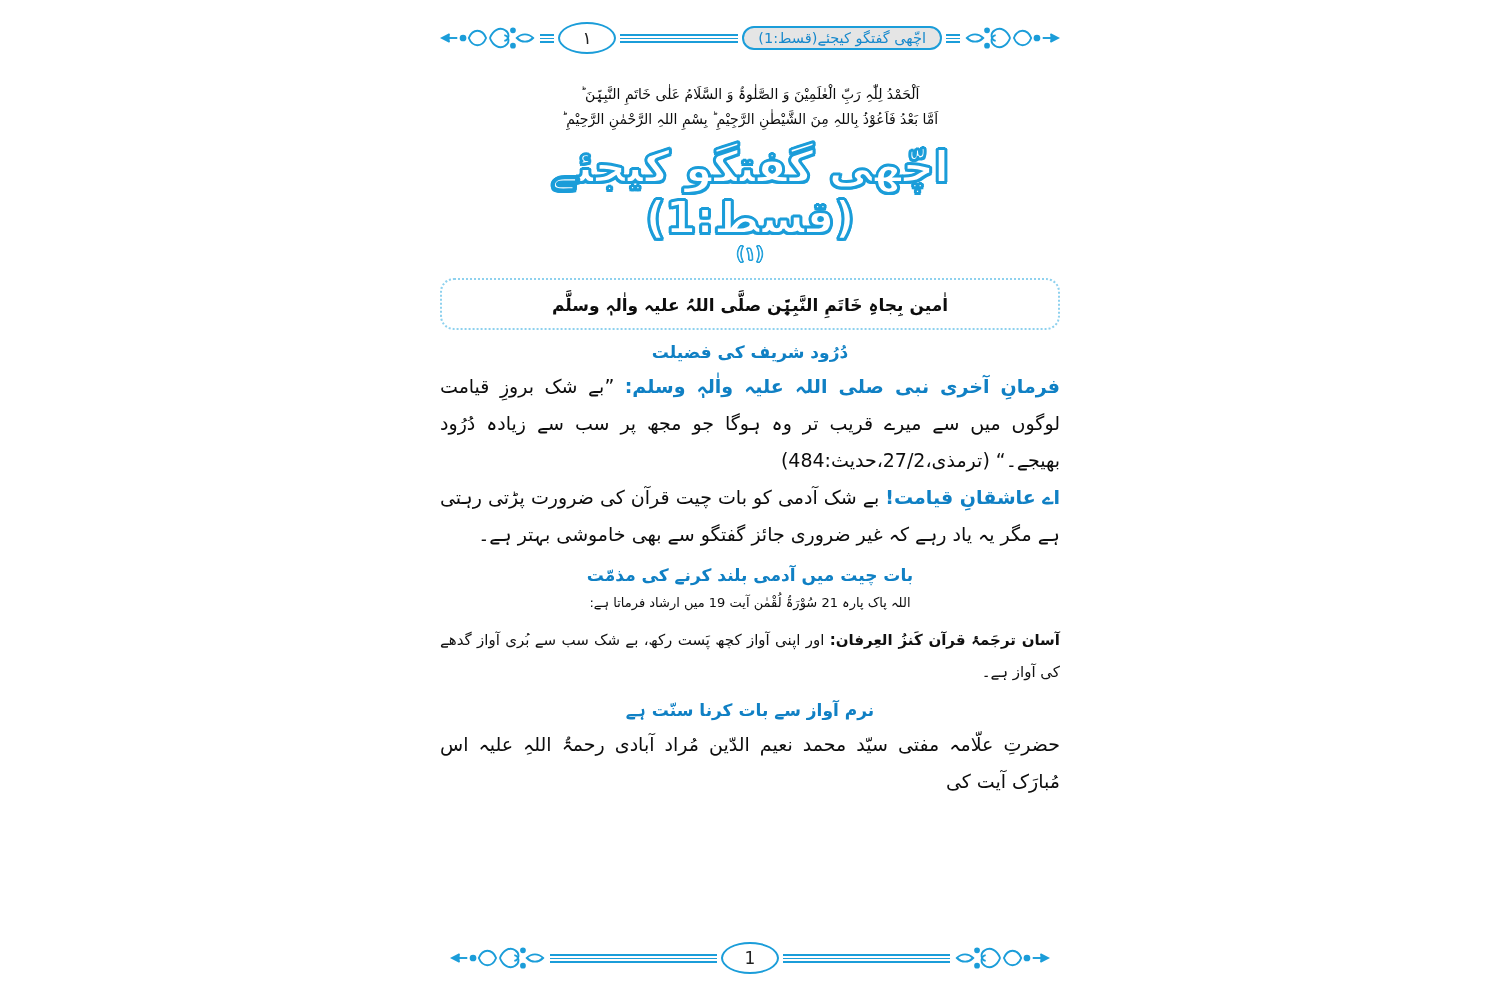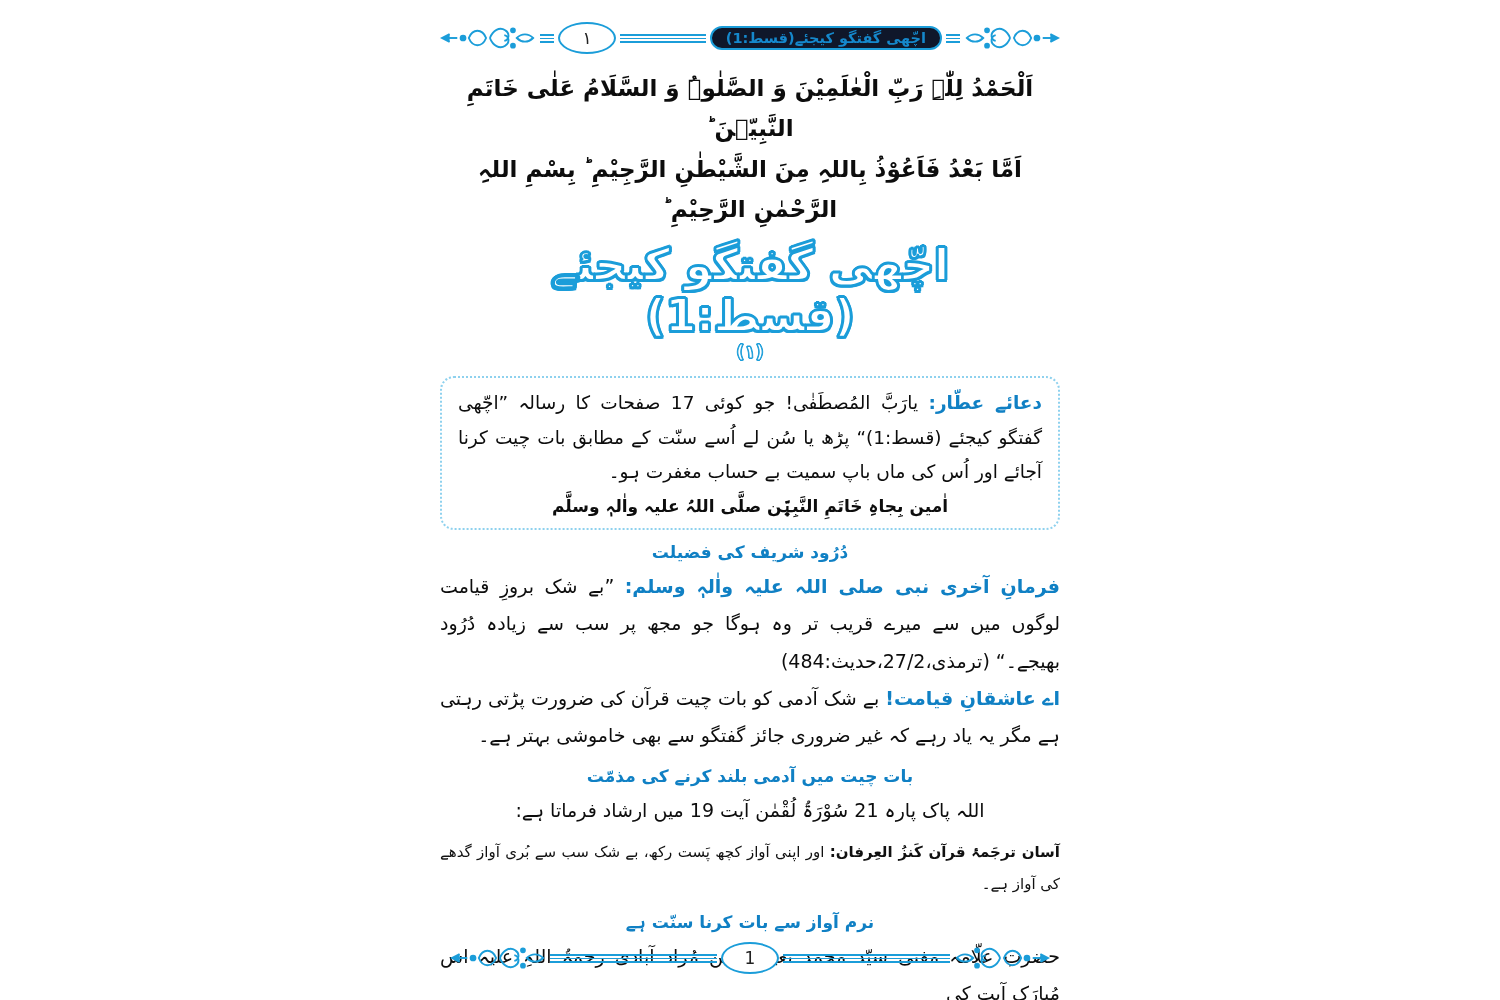--- a/index.html
+++ b/index.html
@@ -18,28 +18,28 @@
     background:linear-gradient(to bottom, transparent 0 42%, #1b9dd9 42% 58%, transparent 58% 100%);
   }
   .rule-lines.sm { flex:0 0 14px; }
   .badge-oval {
     flex:0 0 auto; min-width:58px; height:32px; border:2px solid #1b9dd9;
     border-radius:50%; display:flex; align-items:center; justify-content:center;
     font-size:17px; color:#222; background:#fff; padding:0 10px;
   }
   .capsule {
     flex:0 0 auto; border:2px solid #1b9dd9; border-radius:16px;
-    padding:2px 14px; color:#1588cc; font-size:14.5px; font-weight:bold;
-    background:#0f172a; direction:rtl; white-space:nowrap;
+    padding:2px 14px; color:#1588cc; font-size:14.5px; font-weight:normal;
+    background:#e5e5e5; direction:rtl; white-space:nowrap;
   }
   .footer-rule { position:absolute; left:450px; right:450px; bottom:22px; }
 
   
-  .arabic-open { text-align:center; direction:rtl; font-weight:bold;
-    font-size:23px; line-height:1.75; margin-top:10px; color:#0d0d0d; }
+  .arabic-open { text-align:center; direction:rtl; font-weight:normal;
+    font-size:14px; line-height:1.75; margin-top:24px; color:#0d0d0d; }
 
   
   .main-title-wrap { text-align:center; margin:10px 0 8px; direction:rtl; }
   .main-title {
     display:inline-block; font-size:44px; font-weight:bold; color:#ffffff;
     -webkit-text-stroke:2px #1b9dd9;
     text-shadow:-2px 0 #1b9dd9, 2px 0 #1b9dd9, 0 -2px #1b9dd9, 0 2px #1b9dd9,
                 -1.5px -1.5px #1b9dd9, 1.5px 1.5px #1b9dd9, -1.5px 1.5px #1b9dd9, 1.5px -1.5px #1b9dd9;
     letter-spacing:1px;
   }
@@ -54,21 +54,21 @@
   }
   .dua-label { color:#1080c4; font-weight:bold; }
   .dua-ameen { text-align:center; font-size:17px; margin-top:2px; font-weight:bold; }
 
   
   .sec-heading { text-align:center; color:#1080c4; font-weight:bold;
     font-size:17px; margin:12px 0 6px; direction:rtl; }
   .body-para { direction:rtl; text-align:justify; font-size:19px;
     line-height:1.95; color:#0d0d0d; }
   .lead-blue { color:#1080c4; font-weight:bold; }
-  .intro-line { direction:rtl; text-align:center; font-size:19px;
+  .intro-line { direction:rtl; text-align:center; font-size:13px;
     line-height:1.9; color:#0d0d0d; }
 
   
   .verse-row { display:flex; direction:rtl; gap:26px; margin:8px 0 2px; }
   .verse-ar { flex:0 0 54%; font-weight:bold; font-size:23px; line-height:2.1;
     text-align:justify; direction:rtl; }
   .ayah-mark {
     display:inline-flex; align-items:center; justify-content:center;
     width:26px; height:26px; border:1.5px solid #111; border-radius:50%;
     font-size:12px; font-weight:bold; vertical-align:middle; margin-right:6px;
@@ -123,24 +123,20 @@
       <div>اَلْحَمْدُ لِلّٰہِ رَبِّ الْعٰلَمِیْنَ وَ الصَّلٰوۃُ وَ السَّلَامُ عَلٰی خَاتَمِ النَّبِیّٖنَ ؕ</div>
       <div>اَمَّا بَعْدُ فَاَعُوْذُ بِاللہِ مِنَ الشَّیْطٰنِ الرَّجِیْمِ ؕ بِسْمِ اللہِ الرَّحْمٰنِ الرَّحِیْمِ ؕ</div>
     </div>
 
     <div class="main-title-wrap">
       <span class="main-title">اچّھی گفتگو کیجئے (قسط:1)</span>
       <span class="main-title title-sup">(۱)</span>
     </div>
 
     <div class="dua-box">
-      <div>
-        <span class="dua-label">دعائے عطّار:</span>
-        <span>یارَبَّ المُصطَفٰی! جو کوئی 17 صفحات کا رسالہ ”اچّھی گفتگو کیجئے (قسط:1)“ پڑھ یا سُن لے اُسے سنّت کے مطابق بات چیت کرنا آجائے اور اُس کی ماں باپ سمیت بے حساب مغفرت ہو۔</span>
-      </div>
       <div class="dua-ameen">اٰمین بِجاہِ خَاتَمِ النَّبِیّٖن صلَّی اللہُ علیہ واٰلہٖ وسلَّم</div>
     </div>
 
     <div class="sec-heading">دُرُود شریف کی فضیلت</div>
     <p class="body-para">
       <span class="lead-blue">فرمانِ آخری نبی صلی اللہ علیہ واٰلہٖ وسلم:</span>
       <span>”بے شک بروزِ قیامت لوگوں میں سے میرے قریب تر وہ ہوگا جو مجھ پر سب سے زیادہ دُرُود بھیجے۔“</span>
       <span>(ترمذی،27/2،حدیث:484)</span>
     </p>
 

